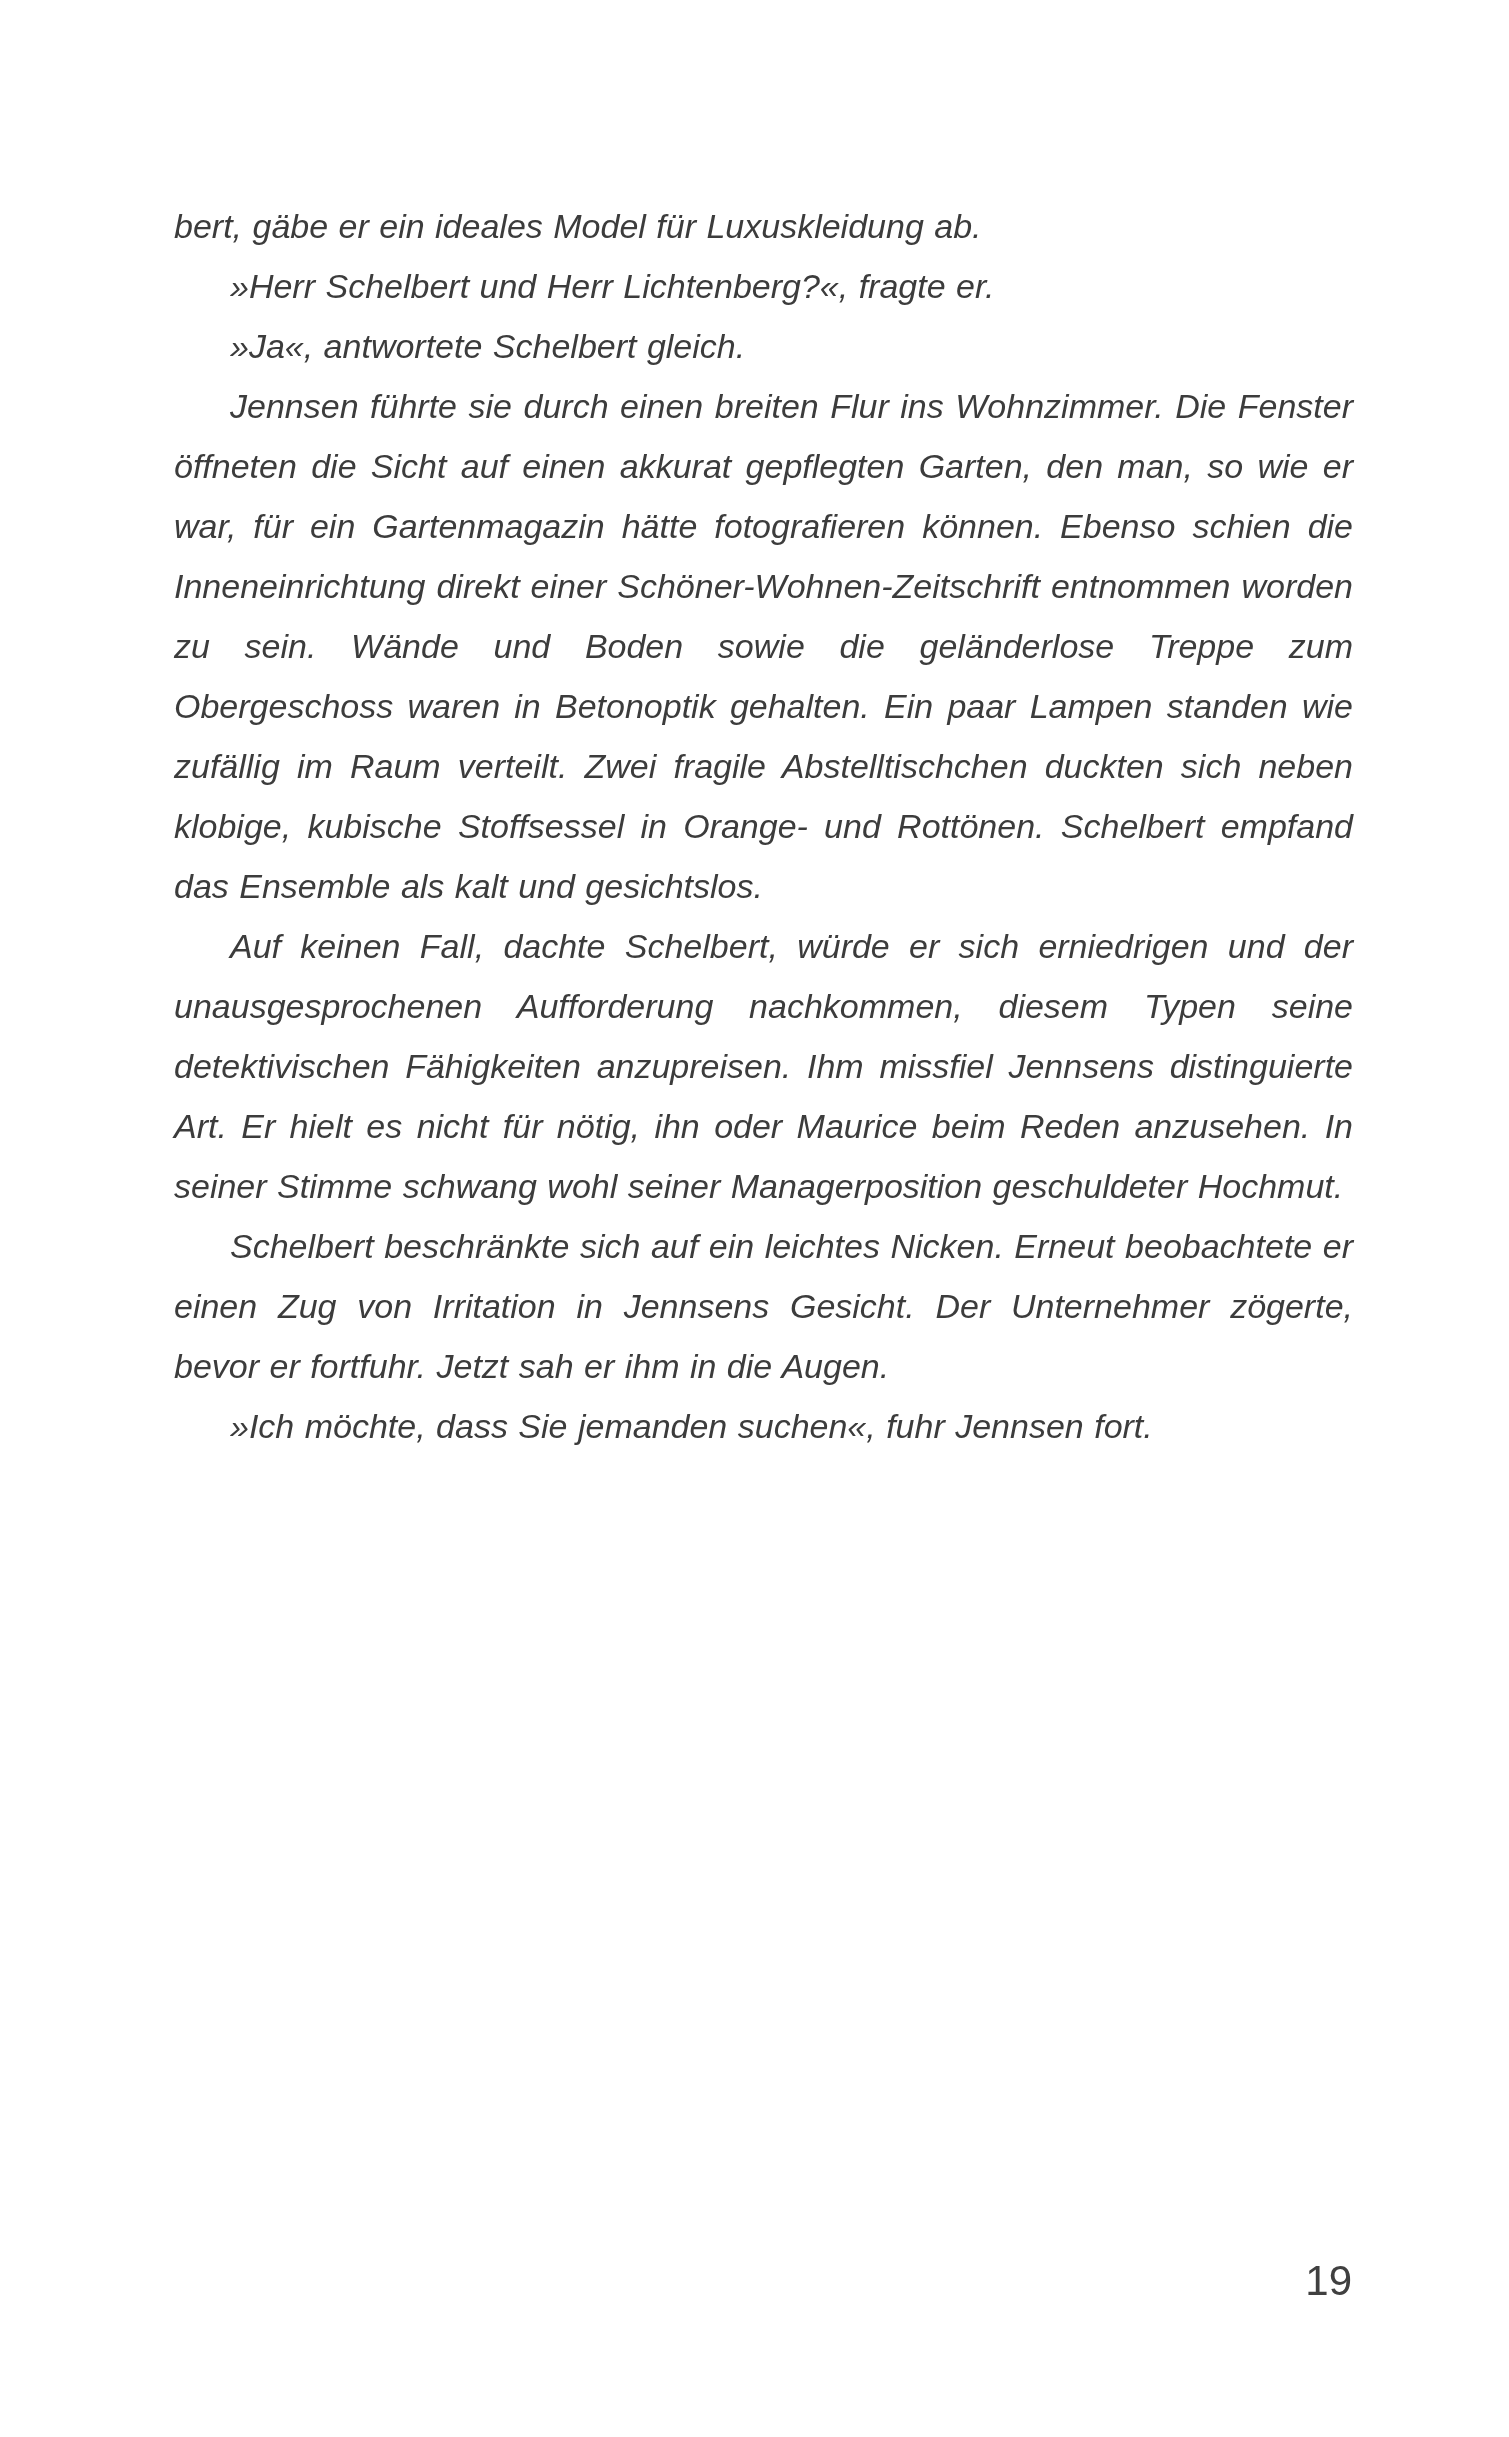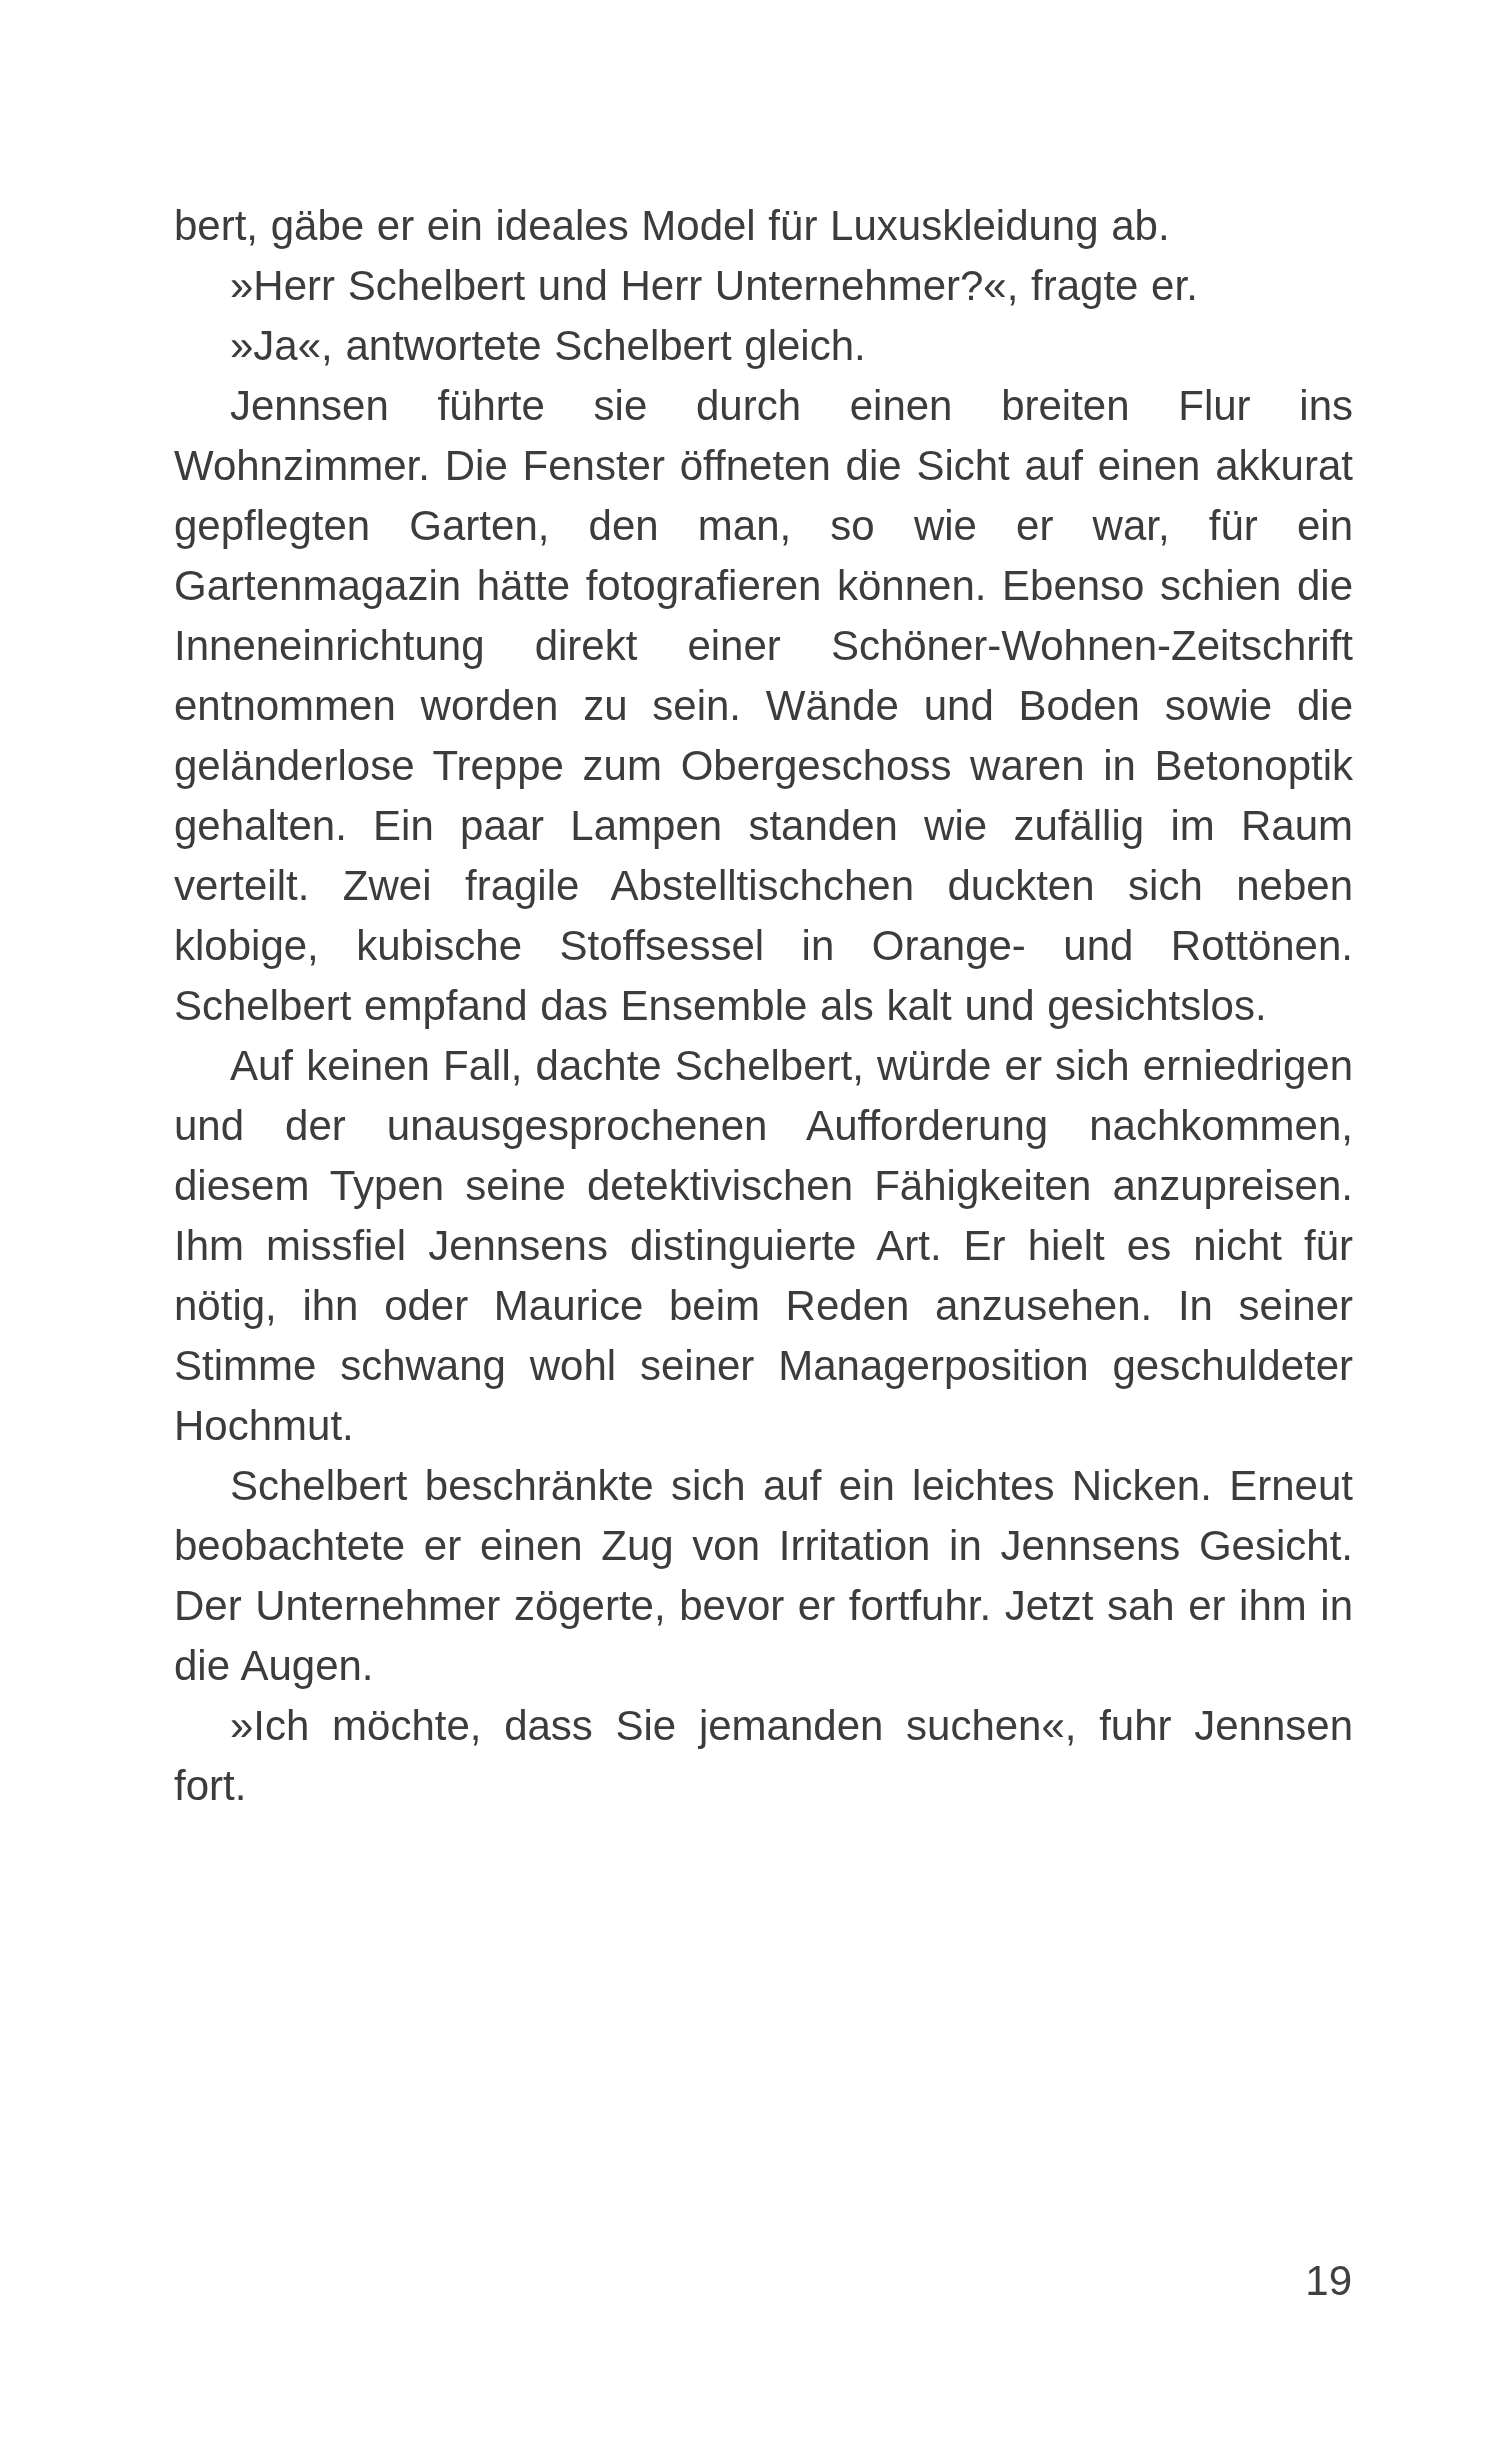--- a/index.html
+++ b/index.html
@@ -16,46 +16,47 @@
     overflow: hidden;
   }
   .text-block {
     position: absolute;
     left: 174px;
     top: 196px;
     width: 1179px;
   }
   .text-block p {
     margin: 0;
-    font-size: 42px;
+    font-size: 34px;
     line-height: 60px;
     text-align: justify;
     text-justify: inter-word;
     hyphens: auto;
     -webkit-hyphens: auto;
     word-spacing: 1px;
+    font-style: italic;
   }
   .text-block p.indent {
     text-indent: 56px;
   }
   .page-number {
     position: absolute;
     right: 157px;
     top: 2251px;
     font-size: 42px;
     line-height: 60px;
     color: #404040;
   }
 </style>
 </head>
 <body>
 
 <div class="text-block" id="paragraphs">
     <p lang="de">bert, gäbe er ein ideales Model für Luxuskleidung ab.</p>
-    <p class="indent" lang="de">»Herr Schelbert und Herr Unternehmer?«, fragte er.</p>
+    <p class="indent" lang="de">»Herr Schelbert und Herr Lichtenberg?«, fragte er.</p>
     <p class="indent" lang="de">»Ja«, antwortete Schelbert gleich.</p>
     <p class="indent" lang="de">Jennsen führte sie durch einen breiten Flur ins Wohnzimmer. Die Fenster öffneten die Sicht auf einen akkurat gepflegten Garten, den man, so wie er war, für ein Gartenmagazin hätte fotografieren können. Ebenso schien die Inneneinrichtung direkt einer Schöner-Wohnen-Zeitschrift entnommen worden zu sein. Wände und Boden sowie die geländerlose Treppe zum Obergeschoss waren in Betonoptik gehalten. Ein paar Lampen standen wie zufällig im Raum verteilt. Zwei fragile Abstelltischchen duckten sich neben klobige, kubische Stoffsessel in Orange- und Rottönen. Schelbert empfand das Ensemble als kalt und gesichtslos.</p>
     <p class="indent" lang="de">Auf keinen Fall, dachte Schelbert, würde er sich erniedrigen und der unausgesprochenen Aufforderung nachkommen, diesem Typen seine detektivischen Fähigkeiten anzupreisen. Ihm missfiel Jennsens distinguierte Art. Er hielt es nicht für nötig, ihn oder Maurice beim Reden anzusehen. In seiner Stimme schwang wohl seiner Managerposition geschuldeter Hochmut.</p>
     <p class="indent" lang="de">Schelbert beschränkte sich auf ein leichtes Nicken. Erneut beobachtete er einen Zug von Irritation in Jennsens Gesicht. Der Unternehmer zögerte, bevor er fortfuhr. Jetzt sah er ihm in die Augen.</p>
     <p class="indent" lang="de">»Ich möchte, dass Sie jemanden suchen«, fuhr Jennsen fort.</p>
   </div>
 
 <div class="page-number">19</div>
 
 

